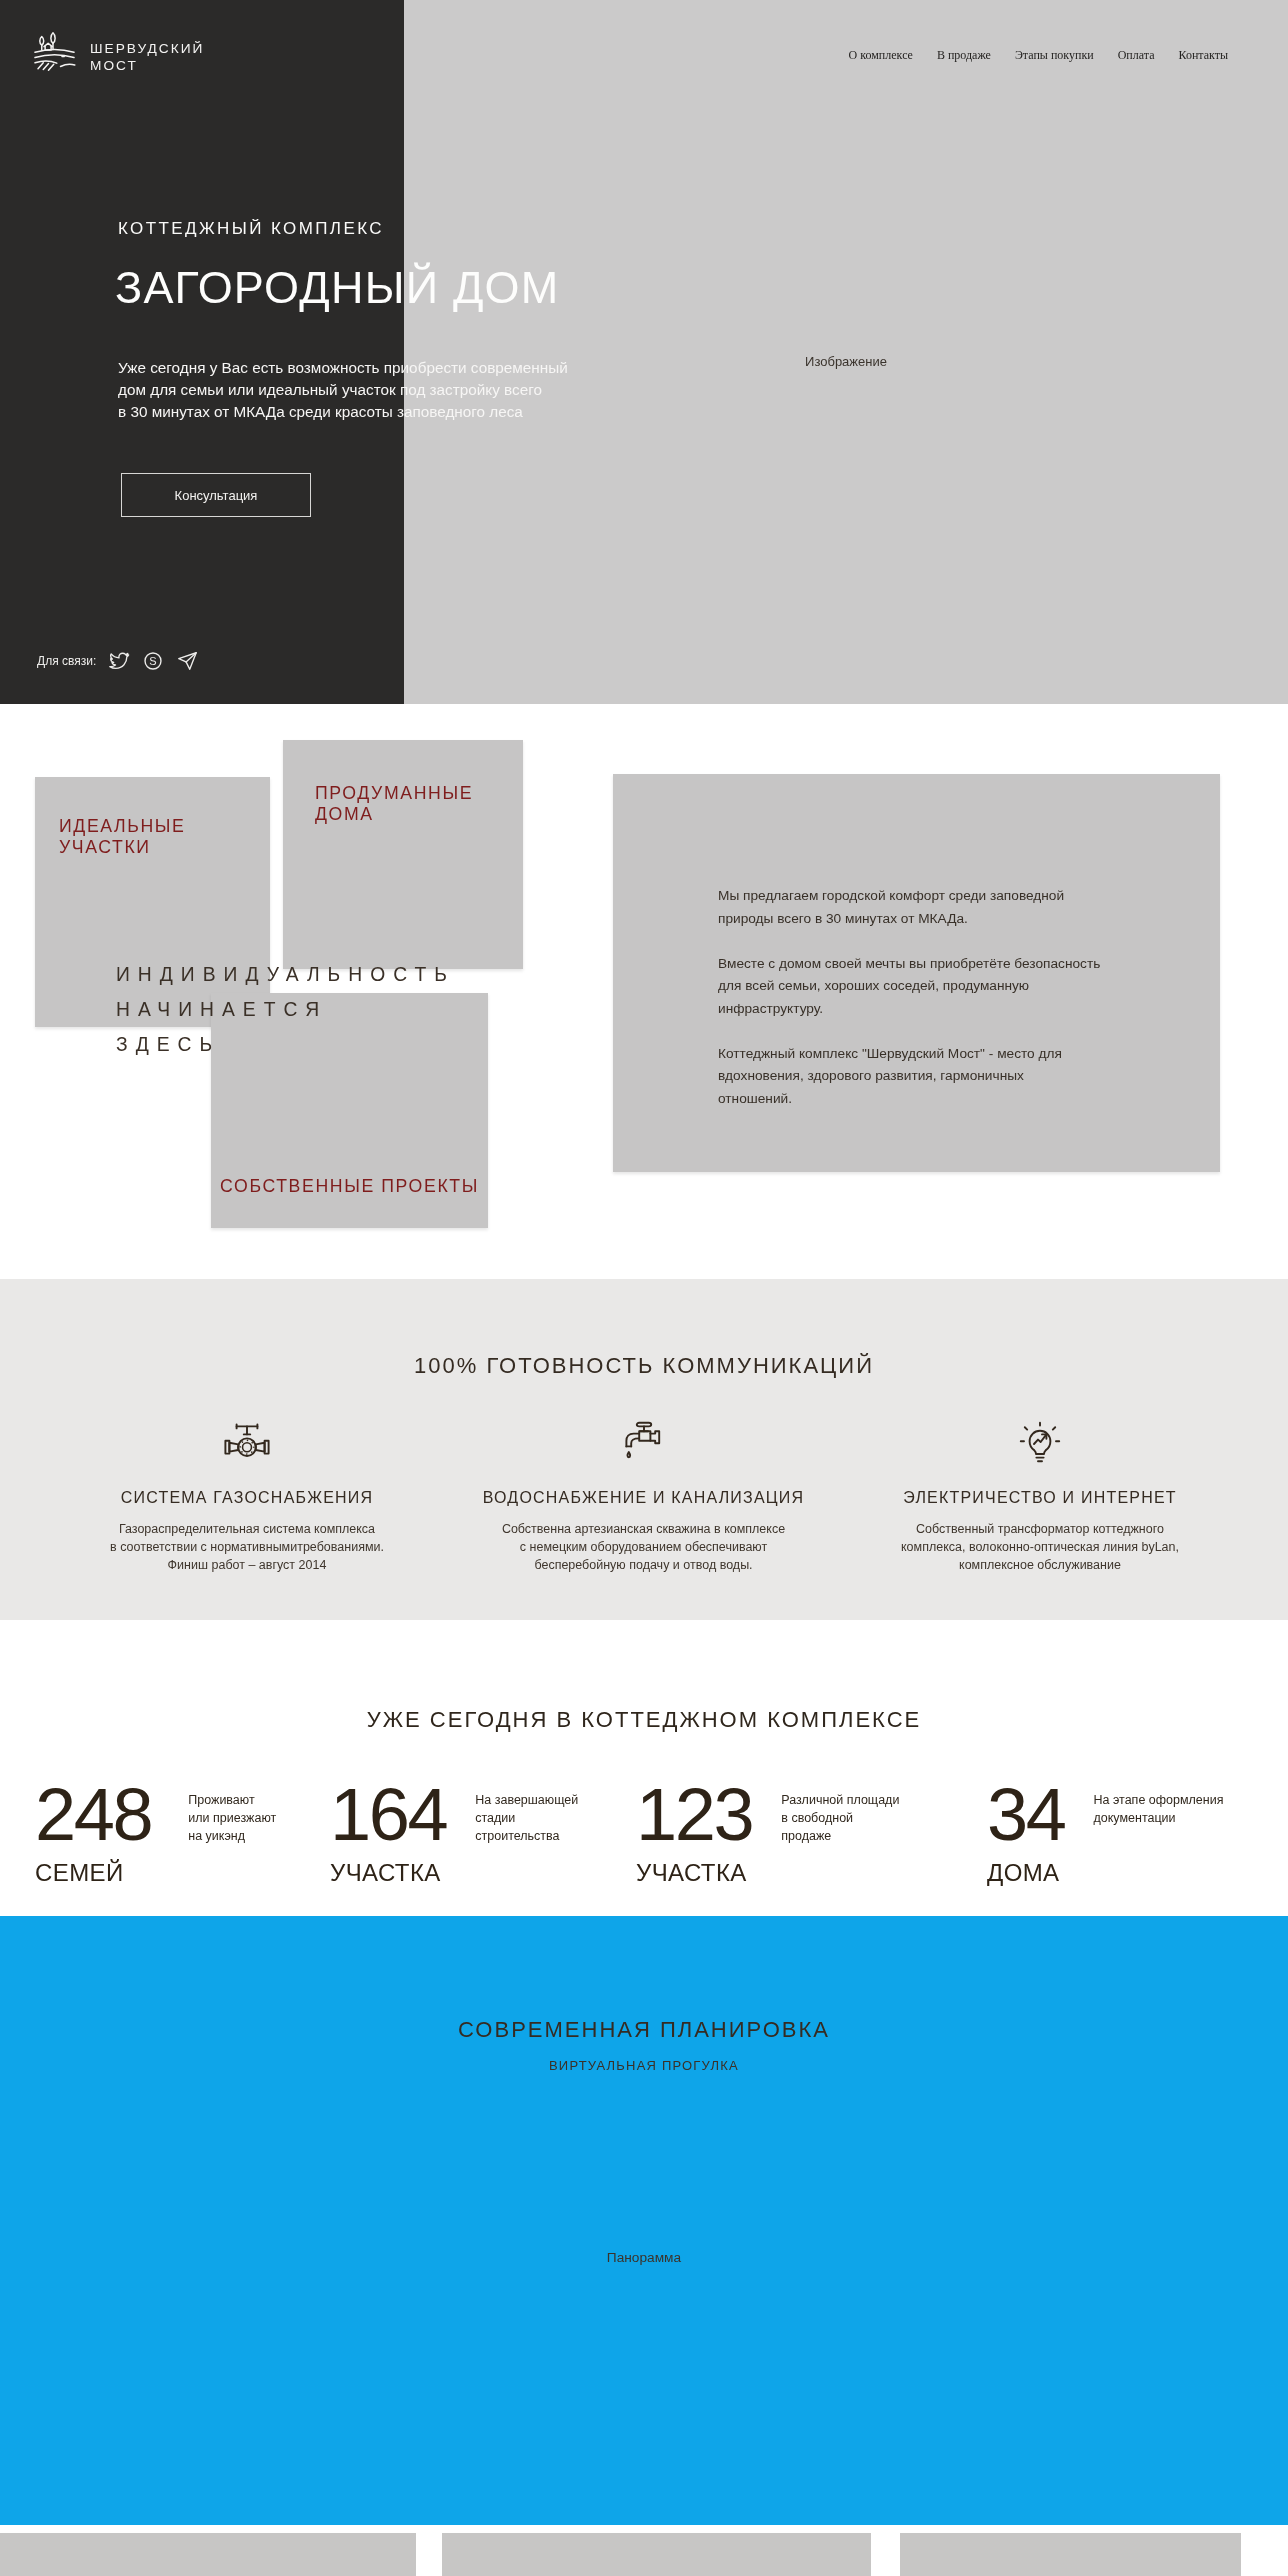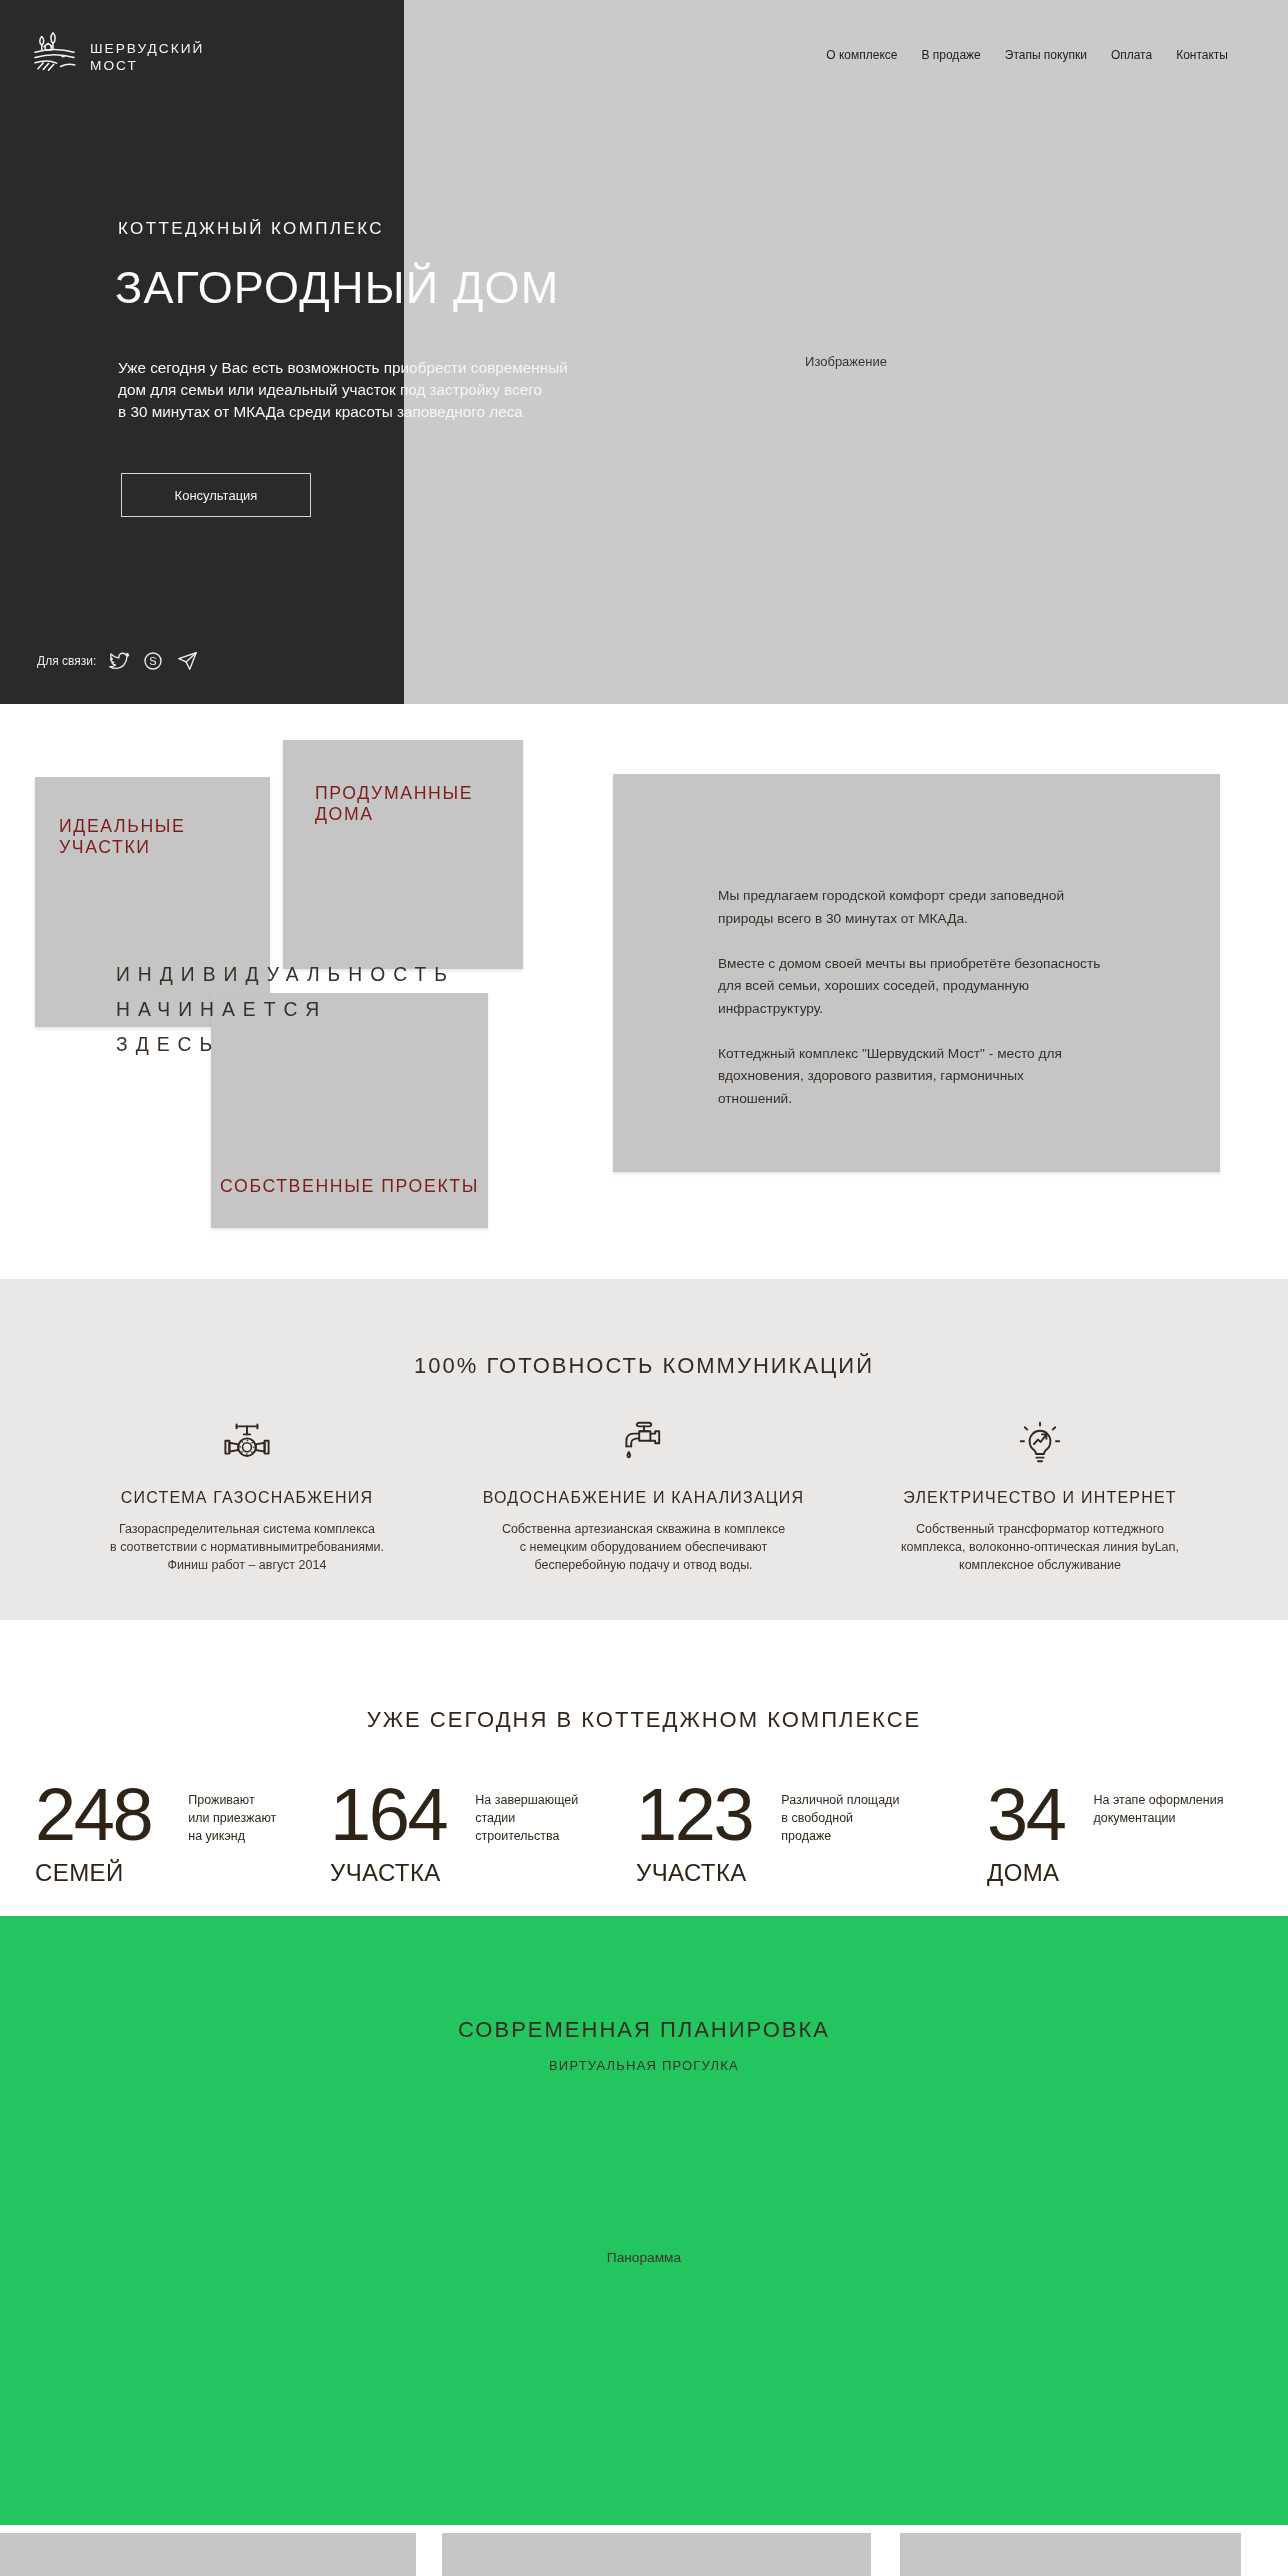--- a/index.html
+++ b/index.html
@@ -12,21 +12,21 @@
 
   
   .hero { position:absolute; left:0; top:0; width:1288px; height:704px; }
   .hero-image { position:absolute; left:404px; top:0; right:0; height:704px; background:#cbcaca; }
   .hero-image-label { position:absolute; left:0; right:0; top:354px; text-align:center; font-size:13px; color:#3b342d; }
   .hero-dark { position:absolute; left:0; top:0; width:404px; height:704px; background:#2b2a29; }
 
   .logo { position:absolute; left:32px; top:29px; display:flex; align-items:flex-end; gap:13px; color:#f4f3f2; cursor:pointer; }
   .brand-text { font-size:13.7px; letter-spacing:2px; line-height:17px; }
 
-  .nav { position:absolute; right:60px; top:48px; display:flex; gap:24px; }
+  .nav { position:absolute; right:60px; top:48px; display:flex; gap:24px;font-family:Liberation Serif, serif; }
   .nav a { font-size:12px; color:#211f1d; text-decoration:none; cursor:pointer; }
 
   .kicker { position:absolute; left:118px; top:219px; font-size:17px; letter-spacing:2.4px; color:#fafaf9; white-space:nowrap; z-index:4; }
   .headline { position:absolute; left:115px; top:259px; font-size:45px; line-height:58px; letter-spacing:1.2px; color:#fdfdfc; white-space:nowrap; z-index:4; }
   .hero-desc { position:absolute; left:118px; top:357px; font-size:15.3px; line-height:22px; color:#f7f6f5; z-index:4; width:max-content; }
   .cta { position:absolute; left:121px; top:473px; width:190px; height:44px; background:transparent; border:1.2px solid #d8d7d5;
          color:#f3f2f0; font-size:13px; display:flex; align-items:center; justify-content:center; cursor:pointer; z-index:4;
          font-family:"Liberation Sans", sans-serif; }
   .social { position:absolute; left:37px; top:650px; display:flex; align-items:center; gap:12px; color:#edecea; font-size:12px; z-index:4; }
   .social .sicon { width:22px; height:22px; display:block; cursor:pointer; }
@@ -58,21 +58,21 @@
   
   .stats { position:absolute; left:0; top:1620px; width:1288px; height:296px; background:#ffffff; }
   .stats-title { text-align:center; padding-top:87px; font-size:22px; letter-spacing:2px; color:#2f261c; }
   .stat { position:absolute; top:161px; display:flex; gap:29px; }
   .stat-1 { left:35px;gap:37px; } .stat-2 { left:330px; } .stat-3 { left:636px; } .stat-4 { left:987px; }
   .stat-value { font-size:74px; line-height:68px; letter-spacing:-2.4px; color:#2e2317; }
   .stat-unit { font-size:24px; letter-spacing:0.4px; margin-top:9.7px; color:#2e2317; }
   .stat-note { padding-top:11.3px; font-size:12.5px; line-height:17.7px; color:#31281e; }
 
   
-  .planning { position:absolute; left:0; top:1916px; width:1288px; height:609px; background:#22c55e; }
+  .planning { position:absolute; left:0; top:1916px; width:1288px; height:609px; background:#0ea5e9; }
   .planning-title { text-align:center; padding-top:101px; font-size:22px; letter-spacing:2px; color:#352b22; }
   .planning-sub { text-align:center; margin-top:14.5px; font-size:13px; letter-spacing:1.2px; color:#3a3128; }
   .panorama-area { position:absolute; left:0; top:193px; right:0; bottom:0; cursor:pointer; }
   .panorama-label { position:absolute; left:0; right:0; top:141px; text-align:center; font-size:13.7px; color:#3b332b; }
 
   
   .gallery { position:absolute; left:0; top:2533px; width:1288px; height:97px; }
   .gallery-item { position:absolute; top:0; height:97px; background:#c7c6c5; cursor:pointer; }
   .g1 { left:0; width:416px; } .g2 { left:442px; width:429px; } .g3 { left:900px; width:341px; }
 

